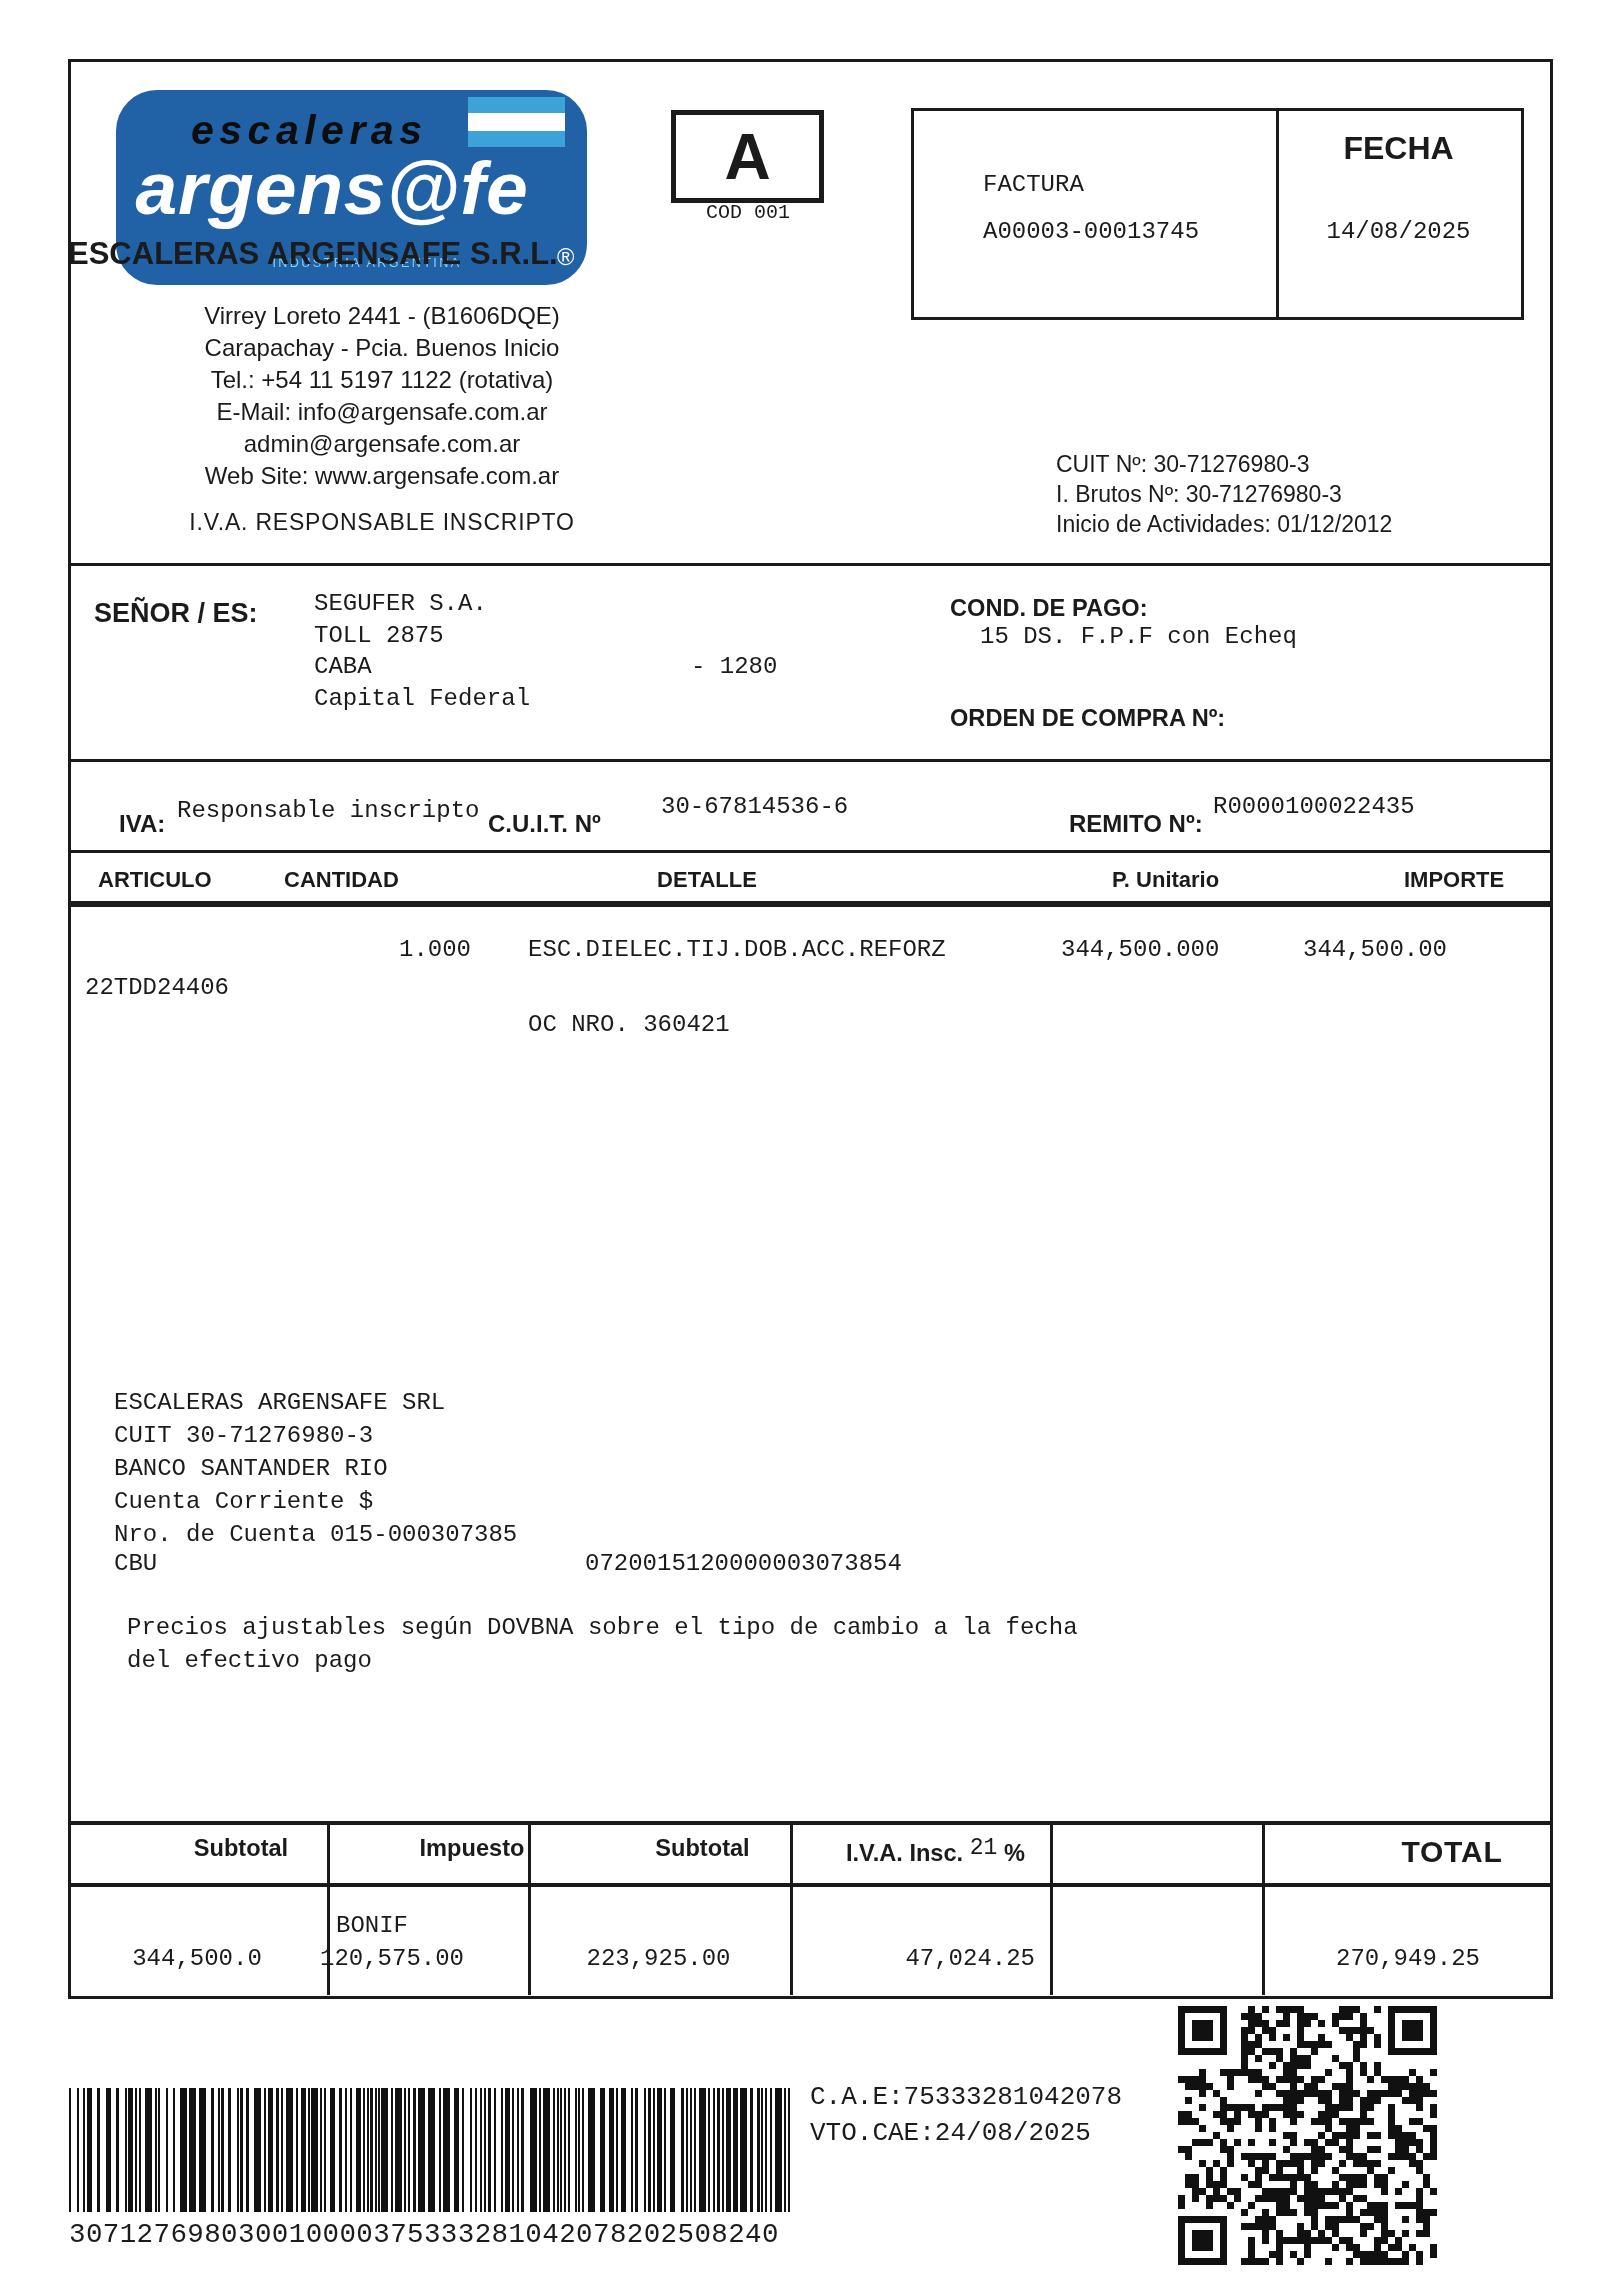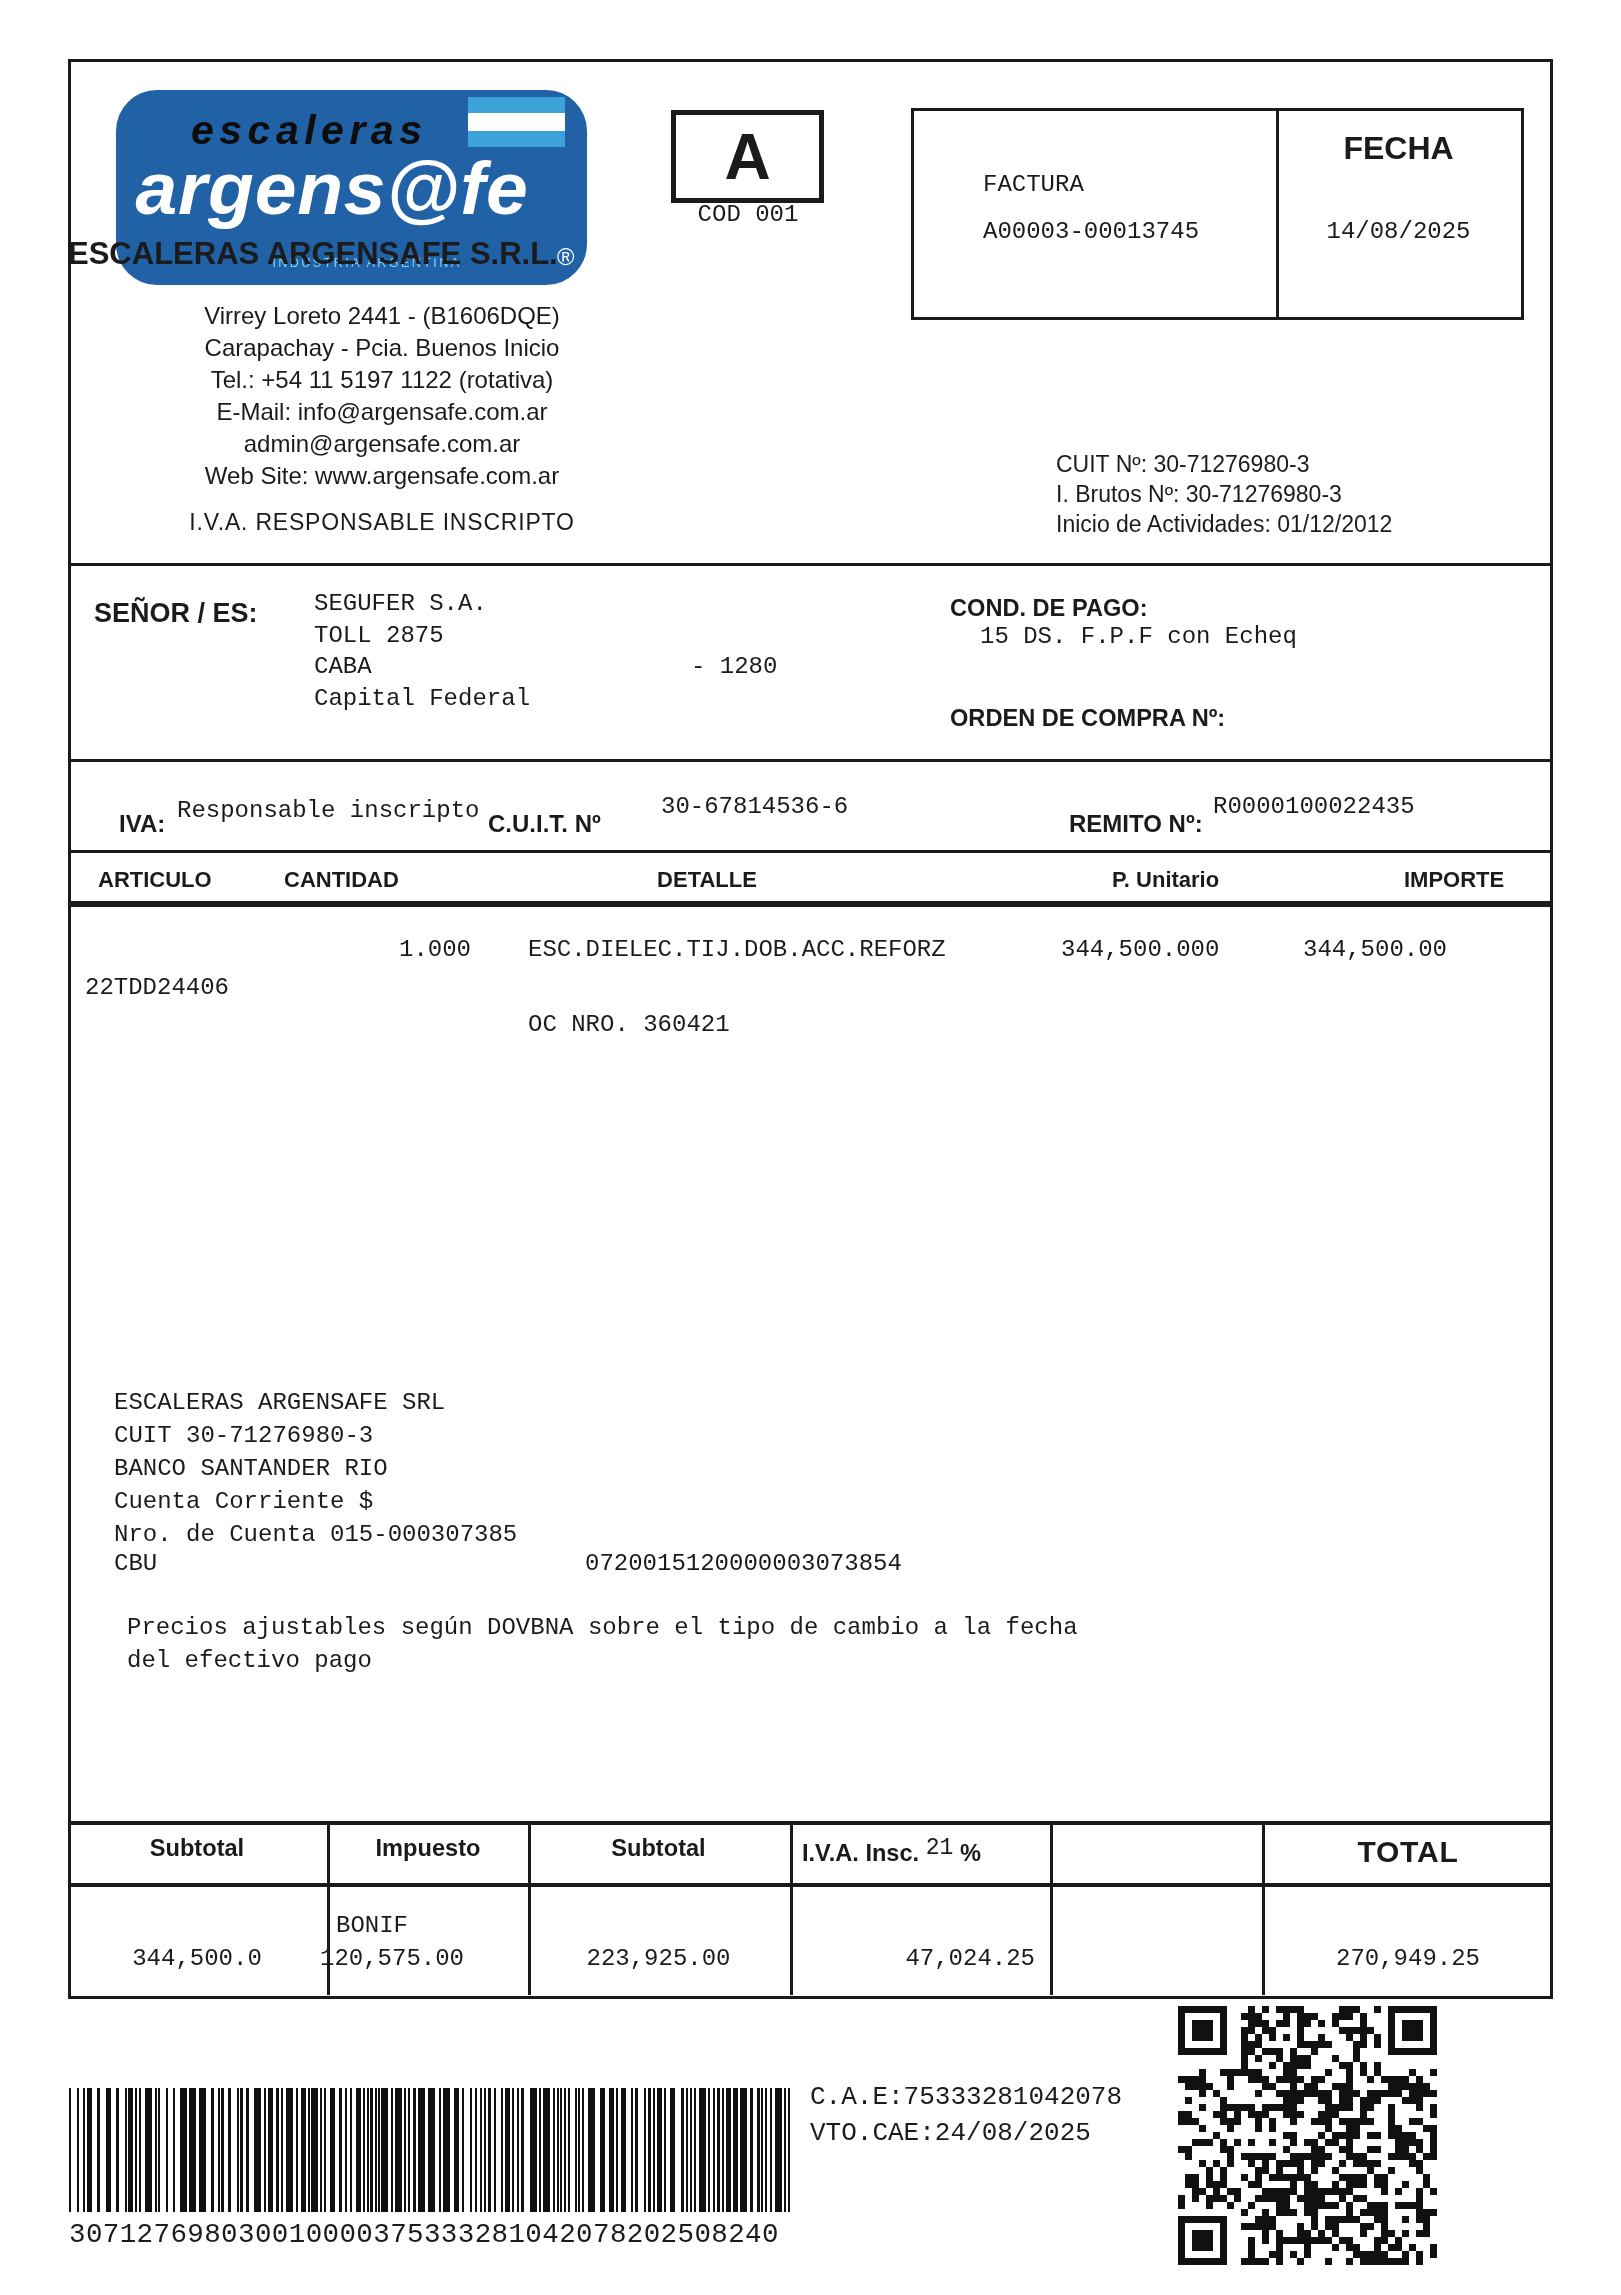--- a/index.html
+++ b/index.html
@@ -26,34 +26,34 @@
             letter-spacing:2.4px;color:#7dd3fc;}
   .flag{right:22px;top:7px;width:97px;height:50px;}
 
   .company-name{left:68px;top:236px;width:628px;text-align:left;font-size:31px;font-weight:bold;}
   .addr{left:68px;top:300px;width:628px;text-align:center;font-size:24px;line-height:32px;}
   .iva-status{left:68px;top:509px;width:628px;text-align:center;font-size:23px;letter-spacing:0.8px;}
 
   .letter-box{left:671px;top:110px;width:143px;height:83px;border:5.5px solid #1a1a1a;
               display:flex;align-items:center;justify-content:center;}
   .letter-a{font-size:64px;font-weight:bold;line-height:1;}
-  .cod{left:671px;top:201px;width:154px;text-align:center;font-size:24px;}
+  .cod{left:671px;top:201px;width:154px;text-align:center;font-size:20px;}
 
   .invoice-box{left:911px;top:108px;width:607px;height:206px;border:3.9px solid #1a1a1a;}
   .invoice-divider{left:1276px;top:108px;width:3.1px;height:210px;background:#1a1a1a;}
 
   .cuit-block{left:1056px;top:449px;font-size:23px;line-height:30px;}
 
   .lbl{font-weight:bold;font-size:24px;}
   .mono31{font-size:24px;}
   .hdr28{font-weight:bold;font-size:22px;}
 
   
   .tv{top:1821px;height:174px;width:3.1px;background:#1a1a1a;}
-  .t-head{top:1835px;font-weight:bold;font-size:23.6px;}
+  .t-head{top:1835px;font-weight:bold;font-size:23.6px;padding-left:44px;}
   .t-val{top:1945px;font-size:24px;}
   .total-head{font-size:30px;letter-spacing:0.8px;}
   .iva-rate{font-size:23px;vertical-align:7px;font-weight:normal;}
 
   
   .barcode{left:69px;top:2088px;width:732px;height:124px;}
   .barcode div{position:absolute;top:0;height:100%;background:#111;}
   .bc-num{left:69px;top:2219px;font-size:27.5px;letter-spacing:0.4px;}
   .cae{left:810px;font-size:26px;}
   .qr{left:1178px;top:2006px;width:259px;height:259px;}

